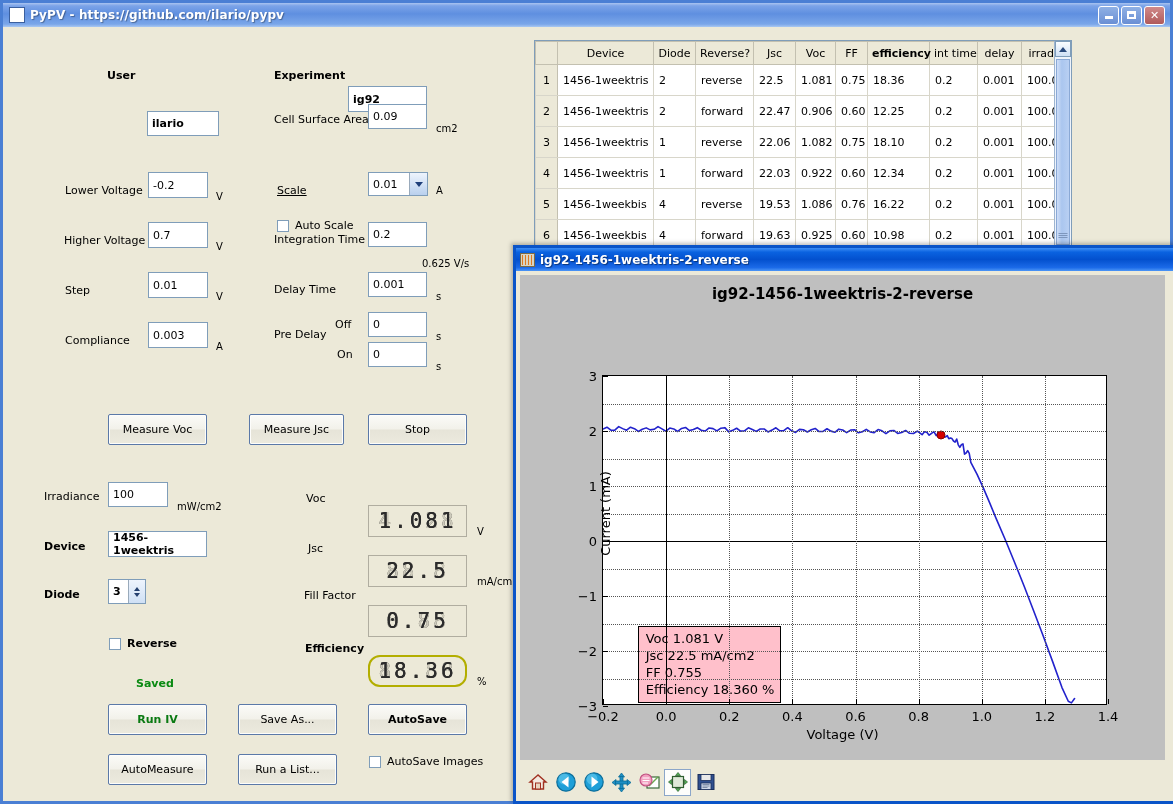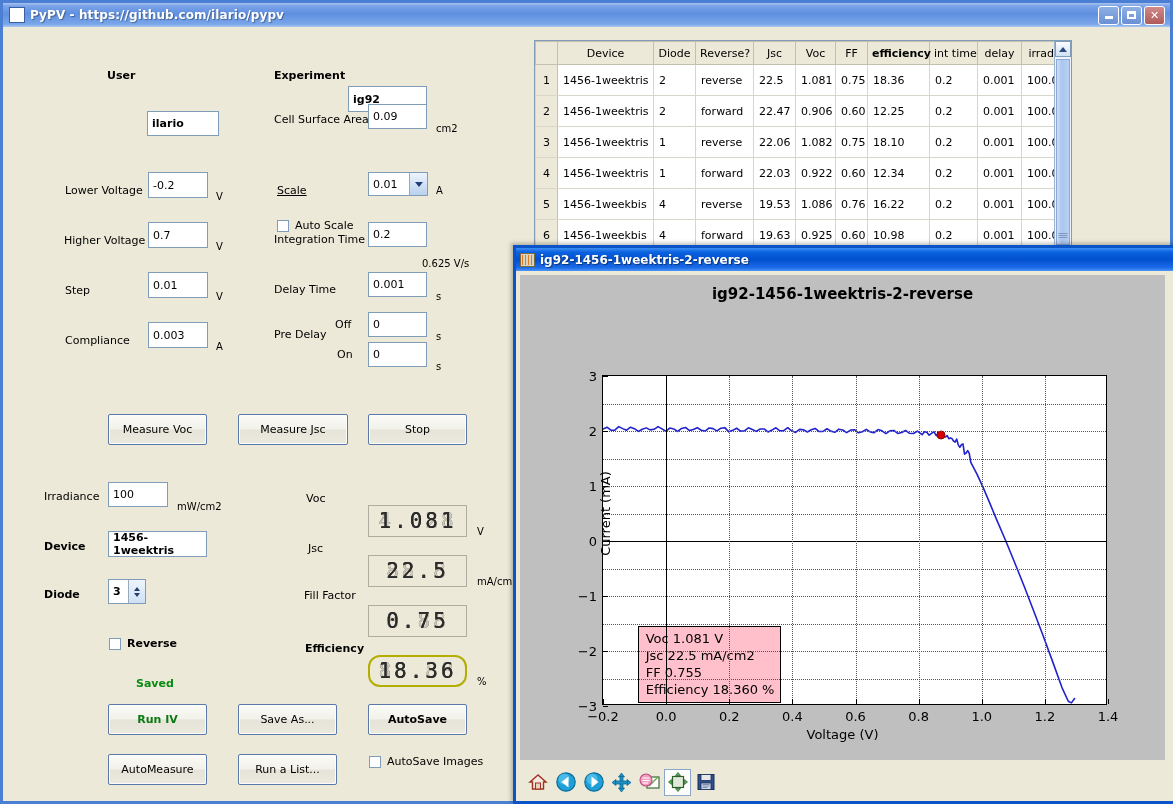--- a/index.html
+++ b/index.html
@@ -321,21 +321,21 @@
 
     <div class="lbl" style="left:271px;top:301px;">Pre Delay</div>
     <div class="lbl" style="left:332px;top:291px;">Off</div>
     <div class="tfield" style="left:365px;top:285px;width:59px;height:25px;">0</div>
     <div class="unit" style="left:433px;top:304px;">s</div>
     <div class="lbl" style="left:334px;top:321px;">On</div>
     <div class="tfield" style="left:365px;top:315px;width:59px;height:25px;">0</div>
     <div class="unit" style="left:433px;top:334px;">s</div>
 
     <div class="btn" style="left:105px;top:387px;width:99px;height:31px;">Measure Voc</div>
-    <div class="btn" style="left:235px;top:387px;width:110px;height:31px;">Measure Jsc</div>
+    <div class="btn" style="left:246px;top:387px;width:95px;height:31px;">Measure Jsc</div>
     <div class="btn" style="left:365px;top:387px;width:99px;height:31px;">Stop</div>
 
     <div class="lbl" style="left:41px;top:463px;">Irradiance</div>
     <div class="tfield" style="left:105px;top:455px;width:60px;height:25px;">100</div>
     <div class="unit" style="left:174px;top:474px;">mW/cm2</div>
 
     <div class="lbl b" style="left:41px;top:513px;">Device</div>
     <div class="tfield bold" style="left:105px;top:504px;width:99px;height:26px;">1456-1weektris</div>
 
     <div class="lbl b" style="left:41px;top:561px;">Diode</div>

